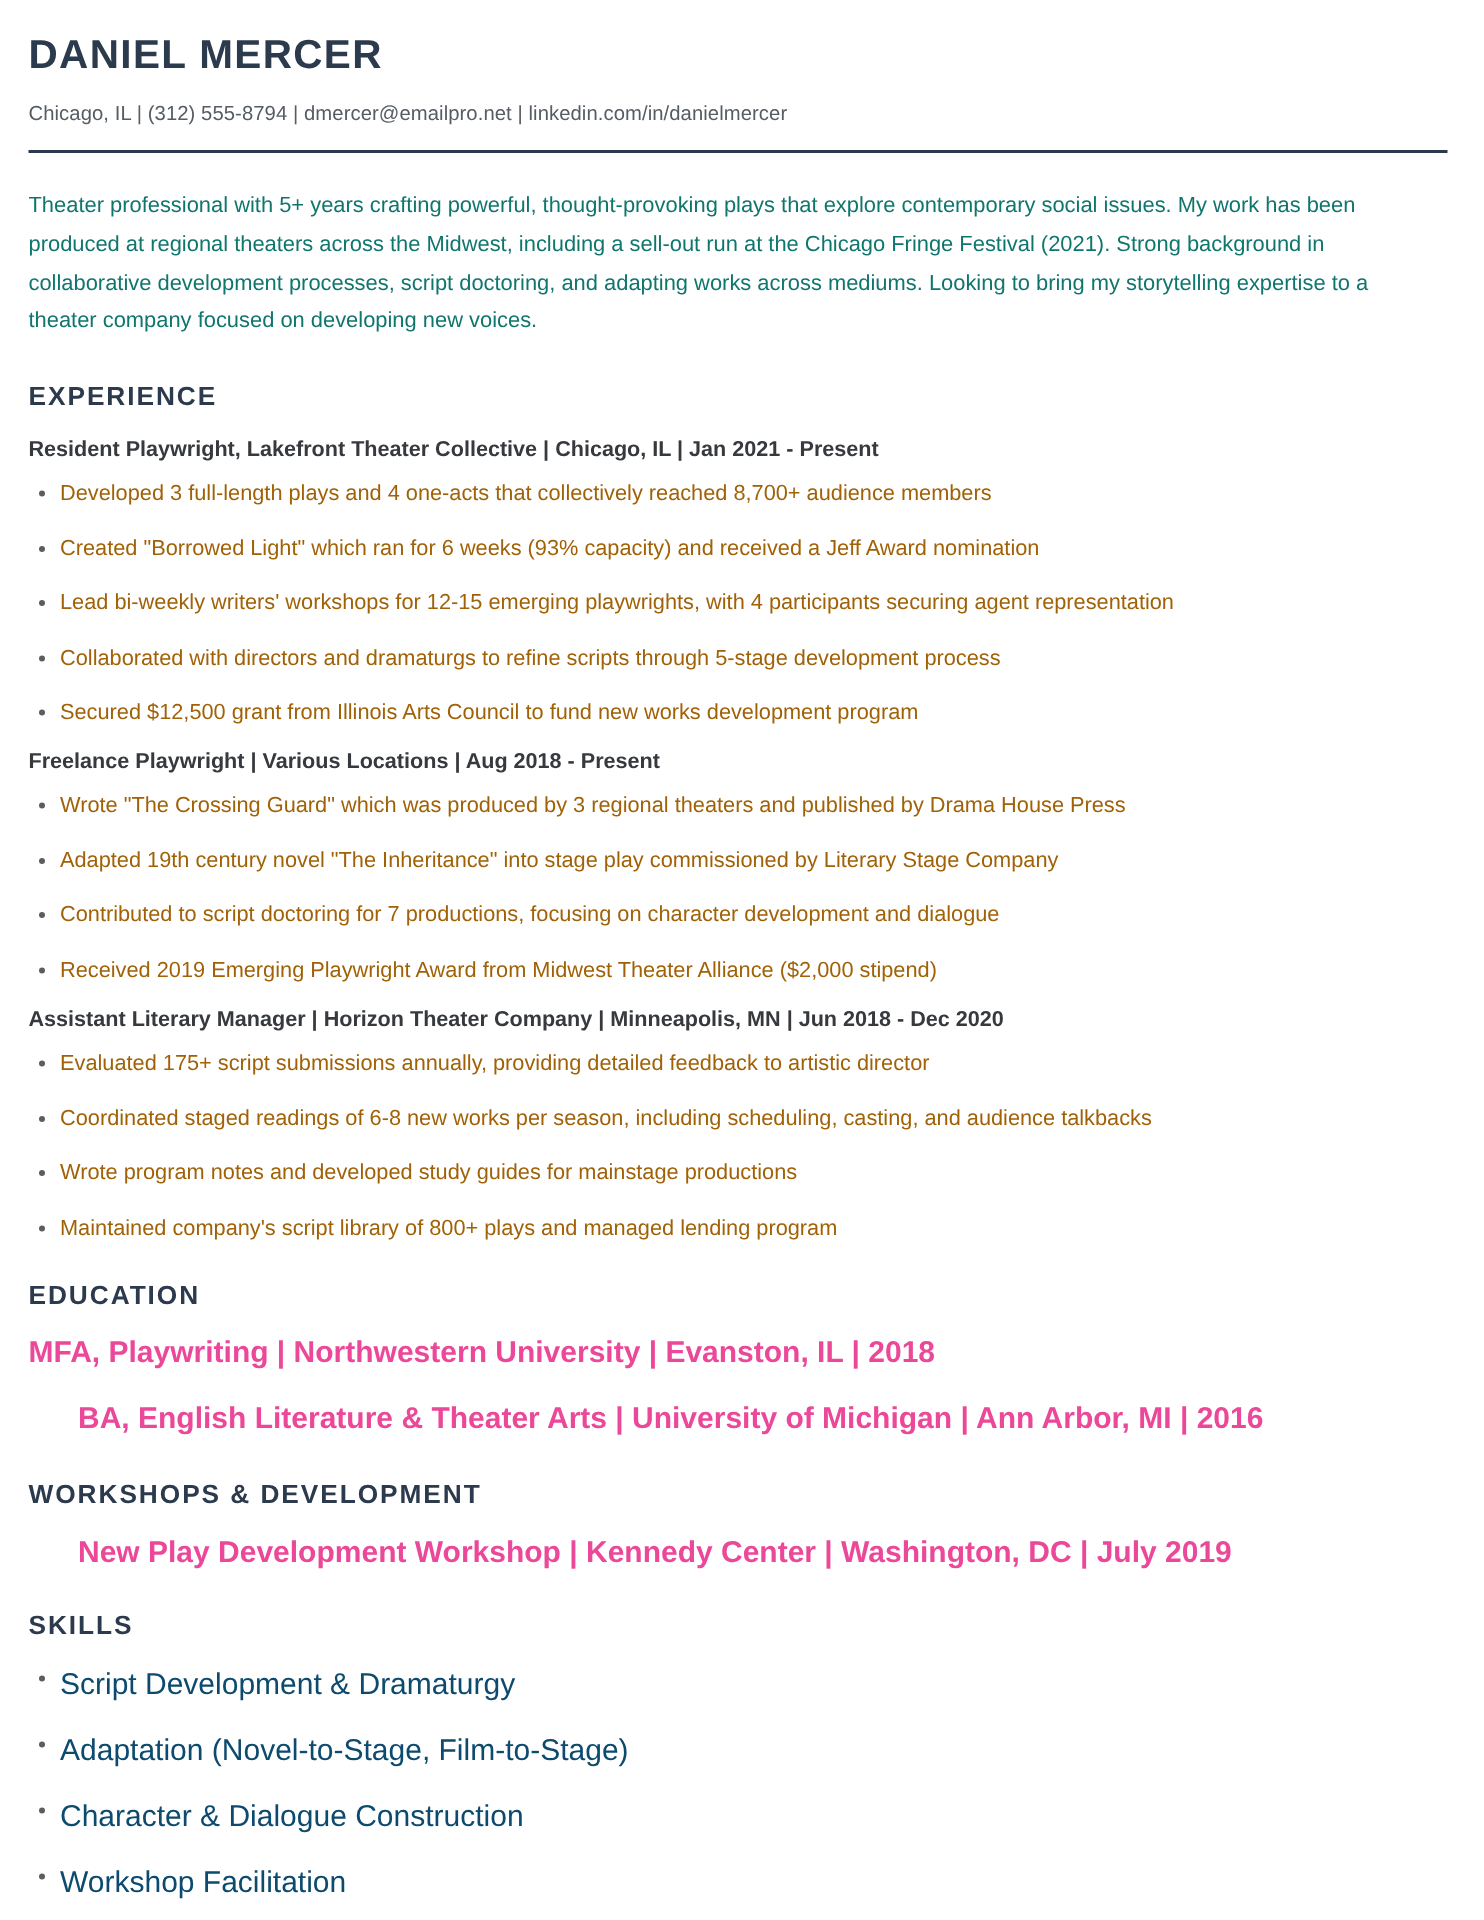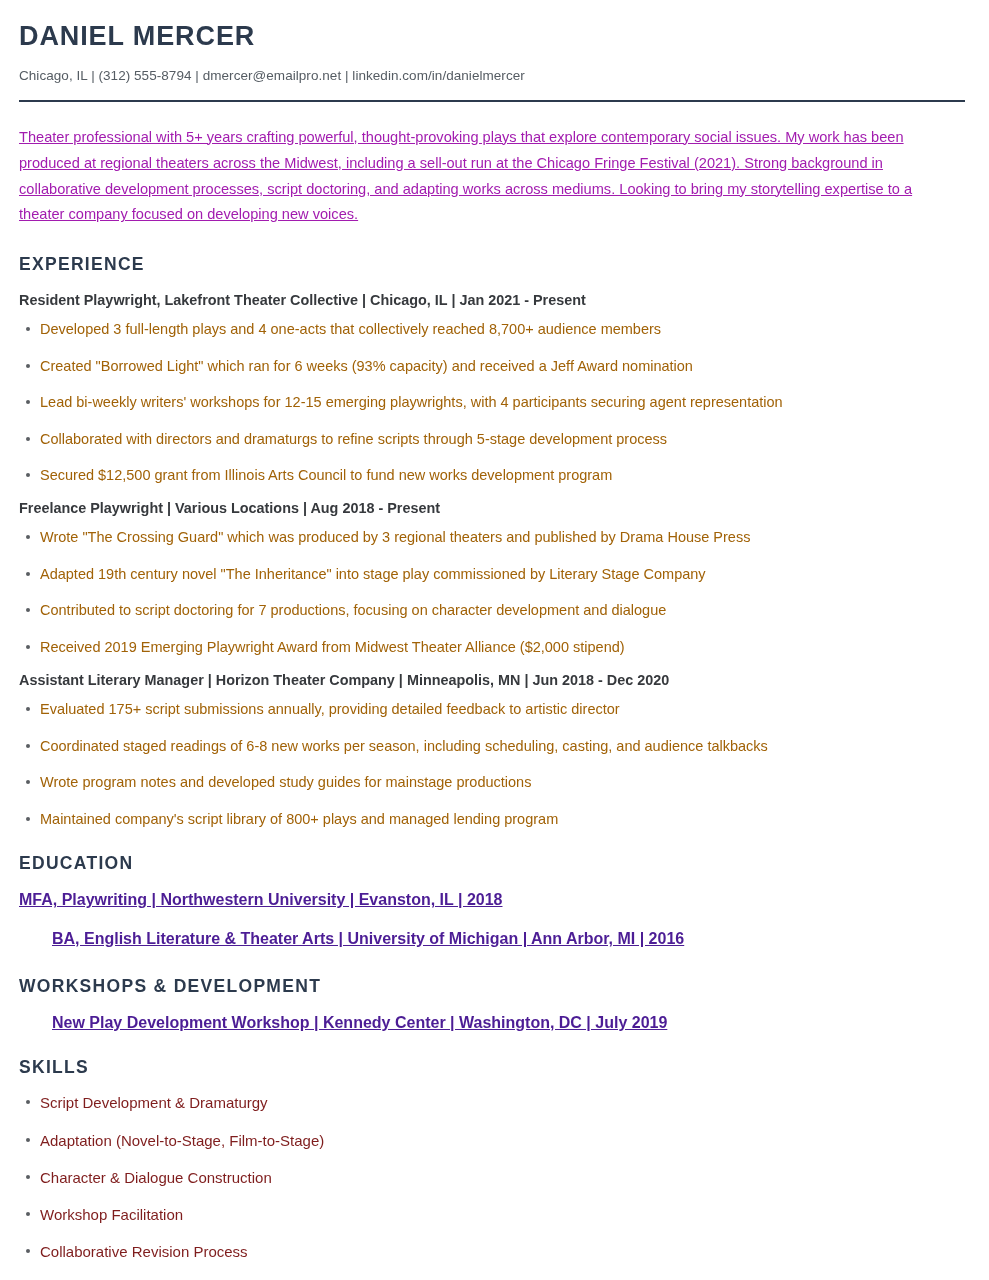--- a/index.html
+++ b/index.html
@@ -43,25 +43,24 @@
   .head-rule {
     height: 0;
     border-top: 2px solid #2c3a4d;
     width: 946px;
     margin: 0 0 23px 0;
   }
 
   
   .summary {
     font-size: 14.6px;
-    color: #a21caf;
+    color: #0f766e;
     line-height: 1.78;
     margin: 0 0 26px 0;
     max-width: 938px;
-    text-decoration: underline;
   }
 
   
   .section-title {
     font-size: 17.5px;
     font-weight: bold;
     color: #2c3a4d;
     letter-spacing: 1.3px;
     margin: 0 0 16px 0;
     line-height: 1.15;
@@ -103,39 +102,38 @@
     left: 7px;
     top: 7px;
     width: 4px;
     height: 4px;
     border-radius: 50%;
     background: #5a5e62;
   }
 
   
   .line-entry {
-    font-size: 16px;
-    font-weight: bold;
-    color: #4c1d95;
+    font-size: 20px;
+    font-weight: bold;
+    color: #ec4899;
     line-height: 1.35;
     margin: 0 0 17px 0;
-    text-decoration: underline;
   }
   .line-entry:last-child { margin-bottom: 0; margin-left: 33px; }
 
   
   ul.skills {
     list-style: none;
     margin: 0;
     padding: 0;
   }
   ul.skills li {
     position: relative;
-    font-size: 15px;
-    color: #7f1d1d;
+    font-size: 20px;
+    color: #0c4a6e;
     line-height: 1.35;
     padding-left: 21px;
     margin-bottom: 17px;
   }
   ul.skills li::before {
     content: "";
     position: absolute;
     left: 7px;
     top: 7px;
     width: 4px;

